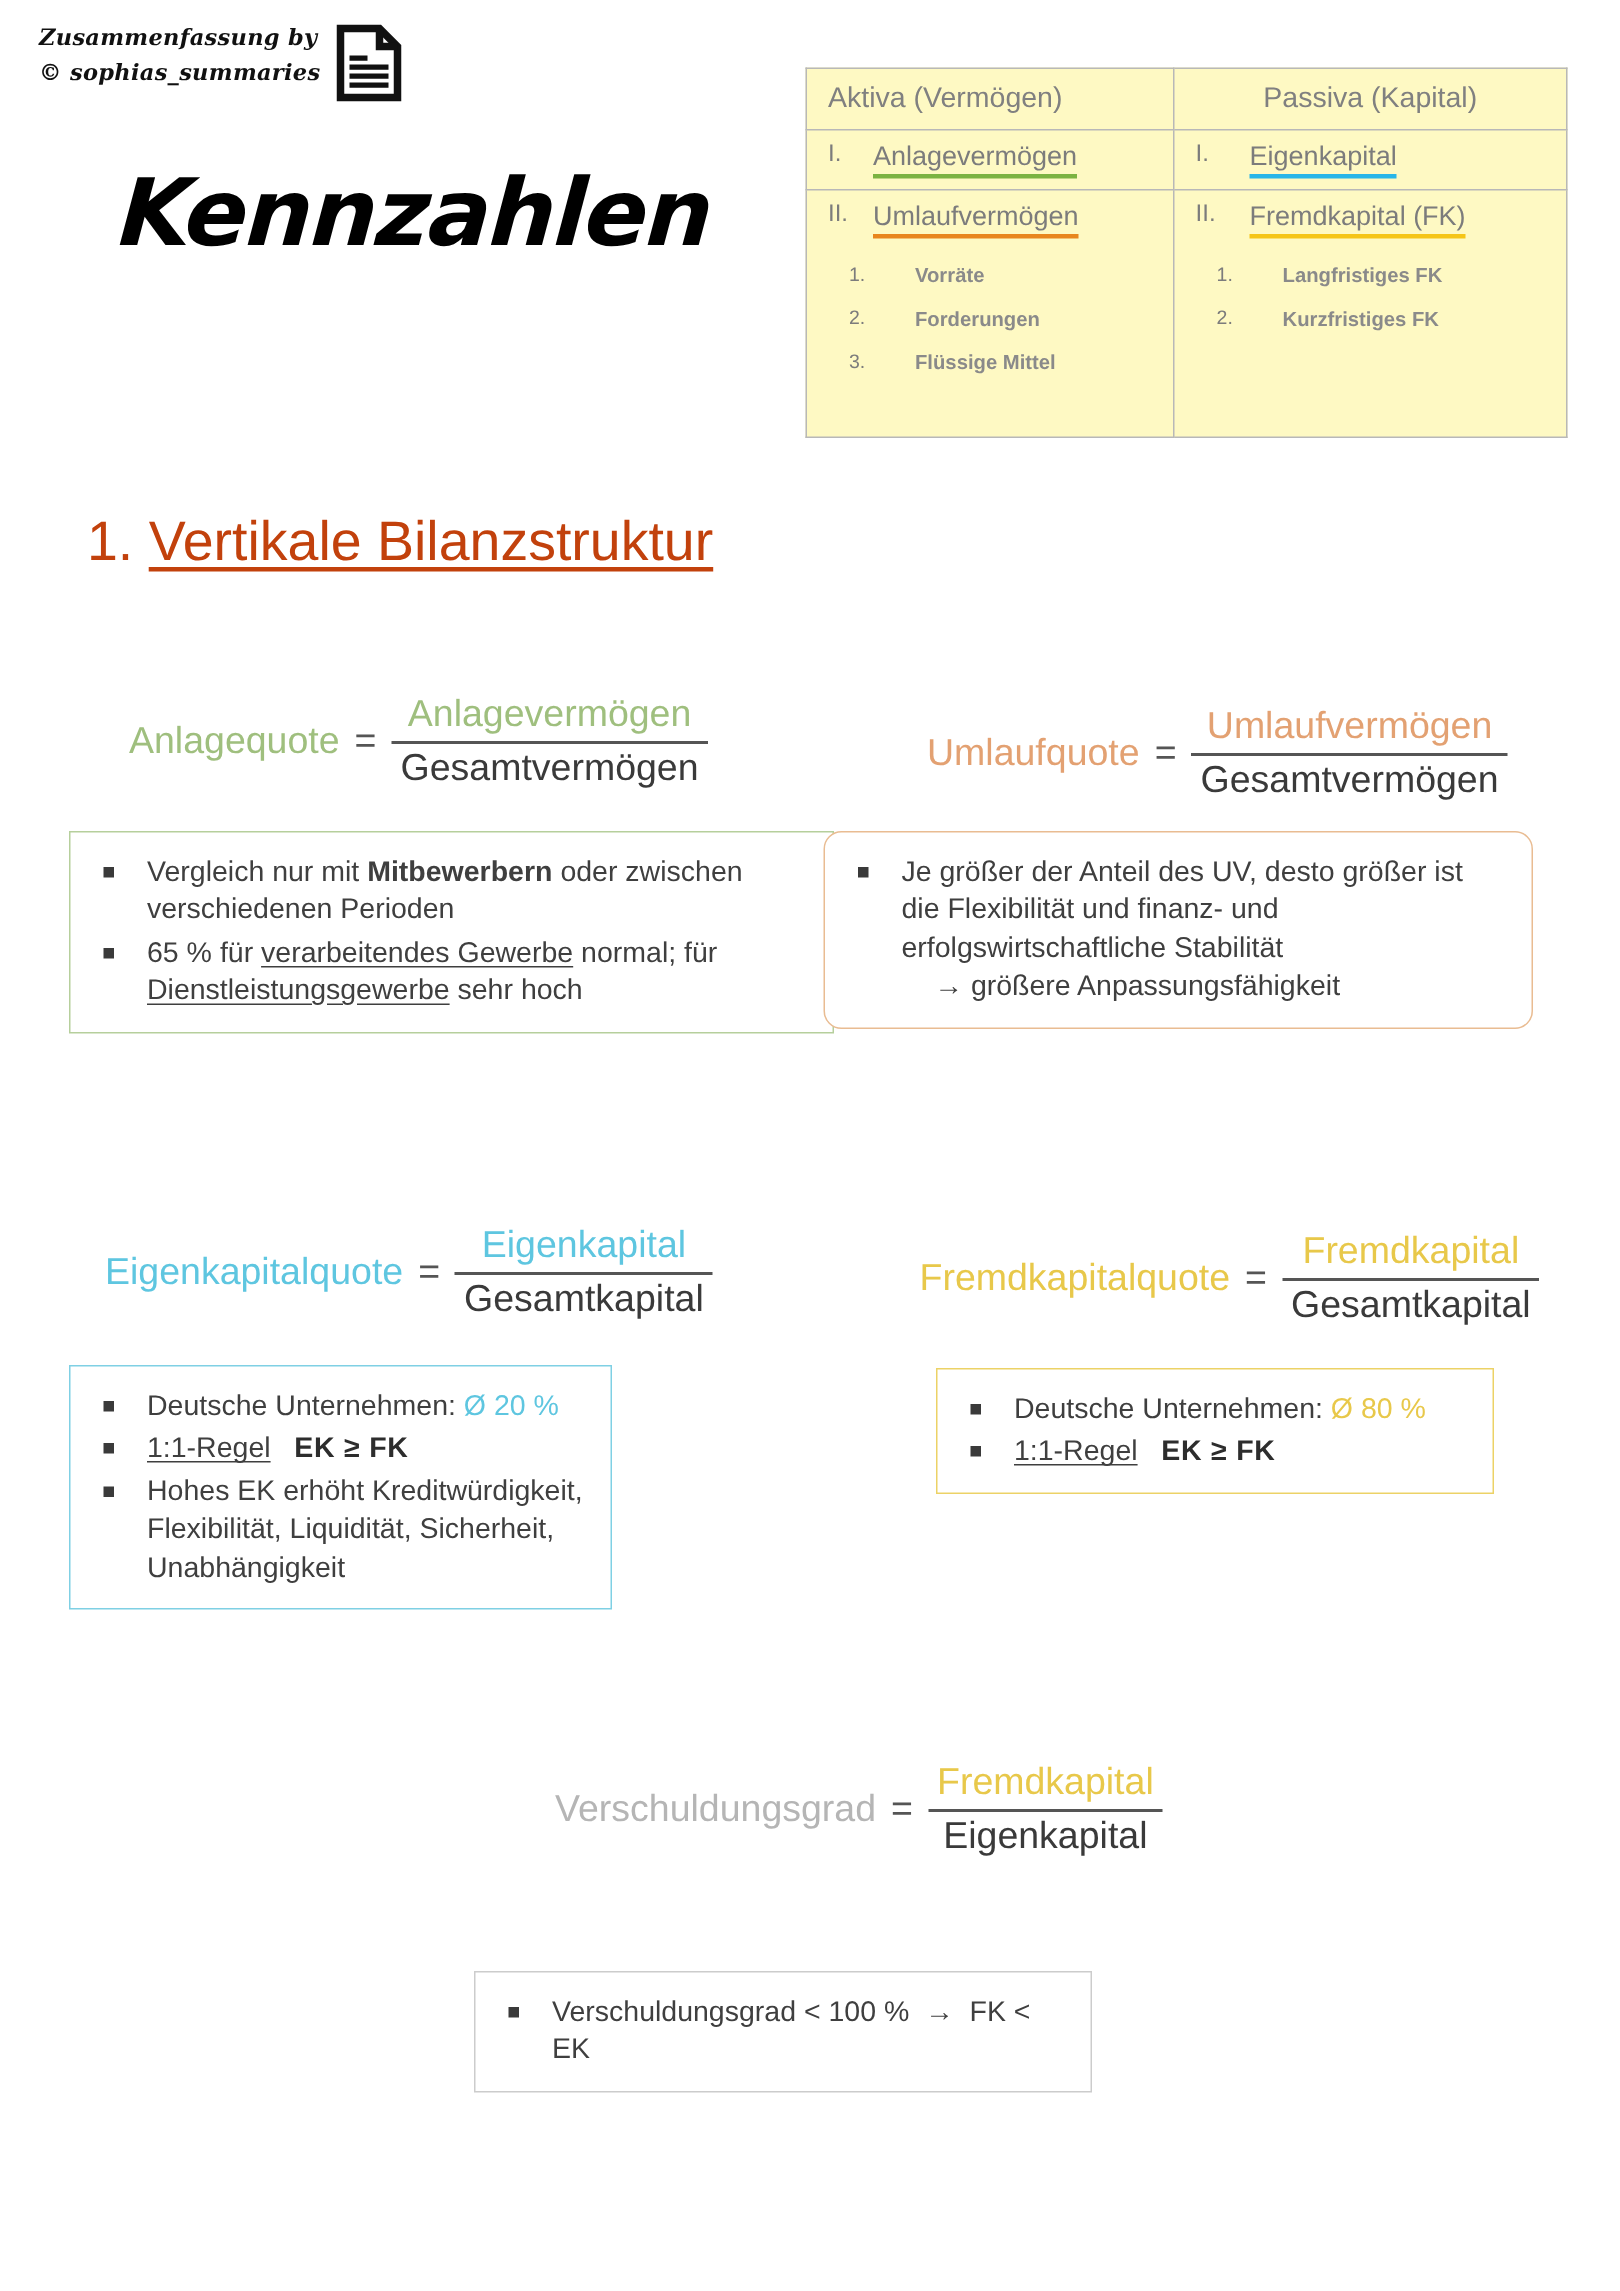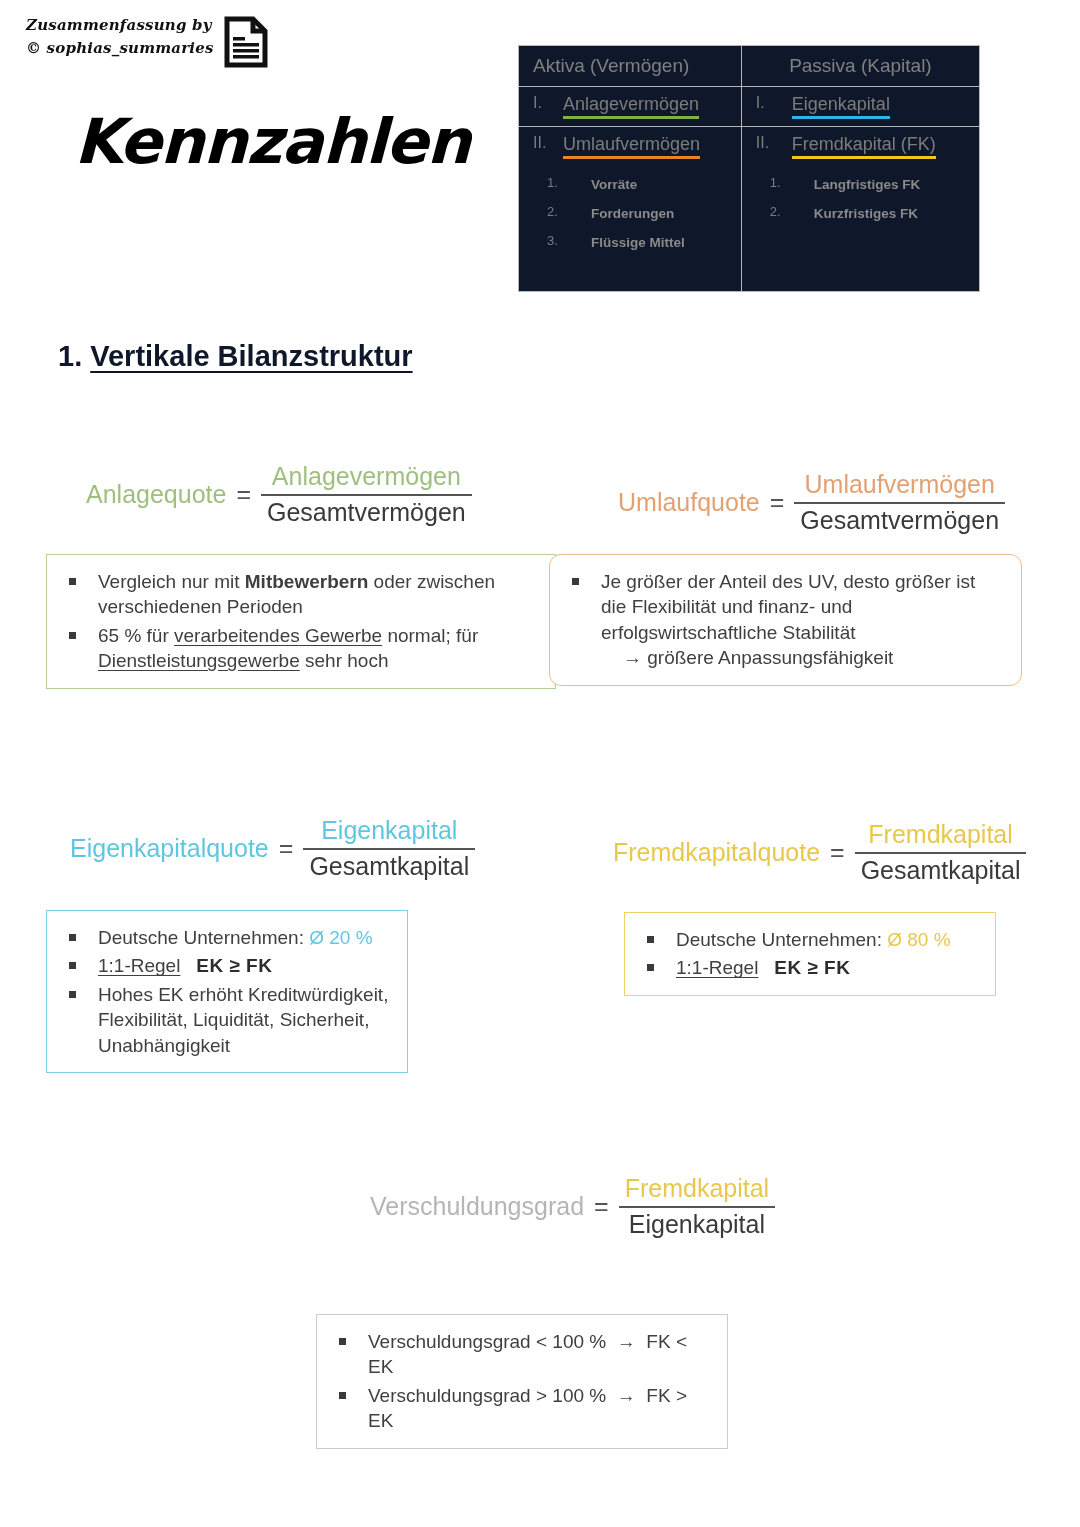--- a/index.html
+++ b/index.html
@@ -45,28 +45,28 @@
     font-style: italic;
     font-size: 62px;
     letter-spacing: -1px;
     color: #000;
     transform: skewX(-4deg);
   }
 
   
   #balance-table {
     position: absolute;
-    left: 518px;
+    left: 537px;
     top: 45px;
-    width: 462px;
+    width: 508px;
     border: 1px solid #b8b8b8;
     border-collapse: collapse;
     font-size: 15px;
     color: #808080;
-    background: #0f172a;
+    background: #fef9c3;
   }
   #balance-table td {
     border: 1px solid #b8b8b8;
     padding: 0;
     vertical-align: top;
   }
   .bt-head {
     text-align: center;
     font-size: 19px;
     padding: 9px 6px 9px 6px !important;
@@ -95,23 +95,23 @@
   .bt-sub { padding: 6px 6px 6px 36px !important; }
   .bt-sub .bt-num { min-width: 44px; font-size: 13px; }
   .bt-sub .sub-label { font-size: 13.5px; font-weight: bold; color: #8a8a8a; }
   .bt-pad { height: 28px; }
 
   
   #section-heading {
     position: absolute;
     left: 58px;
     top: 340px;
-    font-size: 29px;
-    color: #0f172a;
-    font-weight: 700;
+    font-size: 37px;
+    color: #c2410c;
+    font-weight: 400;
   }
   #section-heading .num { }
   #section-heading .underlined { text-decoration: underline; text-underline-offset: 5px; }
 
   
   .formula {
     position: absolute;
     display: flex;
     align-items: center;
     font-size: 25px;
@@ -346,18 +346,14 @@
     <span class="denom c-blue">Eigenkapital</span>
   </span>
 </div>
 
 <div class="note-box b-grey" style="left:316px; top:1270px; width:412px;margin-top:44px;">
   <ul>
     <li>
       <span class="bullet"></span>
       <span class="note-text"><span>Verschuldungsgrad &lt; 100 %</span>&nbsp;&nbsp;<span>→</span>&nbsp;&nbsp;<span>FK &lt; EK</span></span>
     </li>
-    <li>
-      <span class="bullet"></span>
-      <span class="note-text"><span>Verschuldungsgrad &gt; 100 %</span>&nbsp;&nbsp;<span>→</span>&nbsp;&nbsp;<span>FK &gt; EK</span></span>
-    </li>
   </ul>
 </div>
 
 </body></html>

